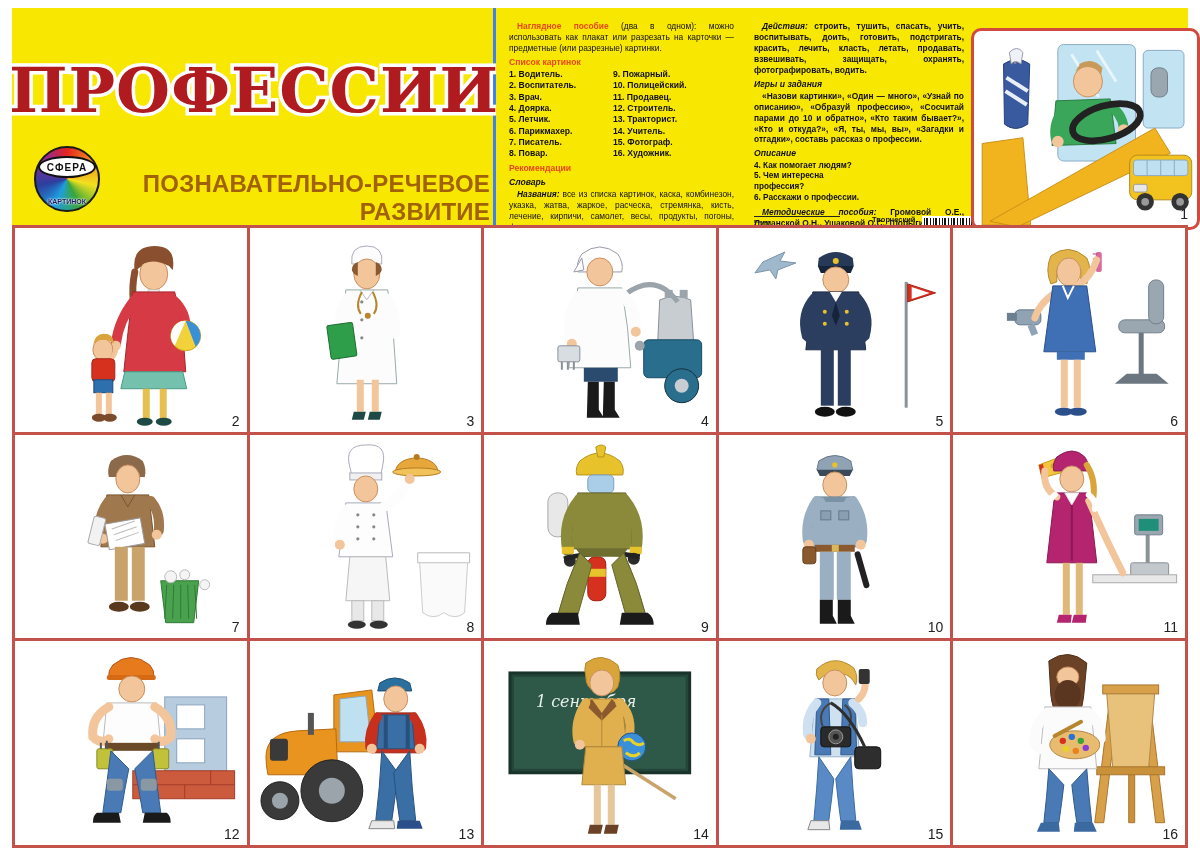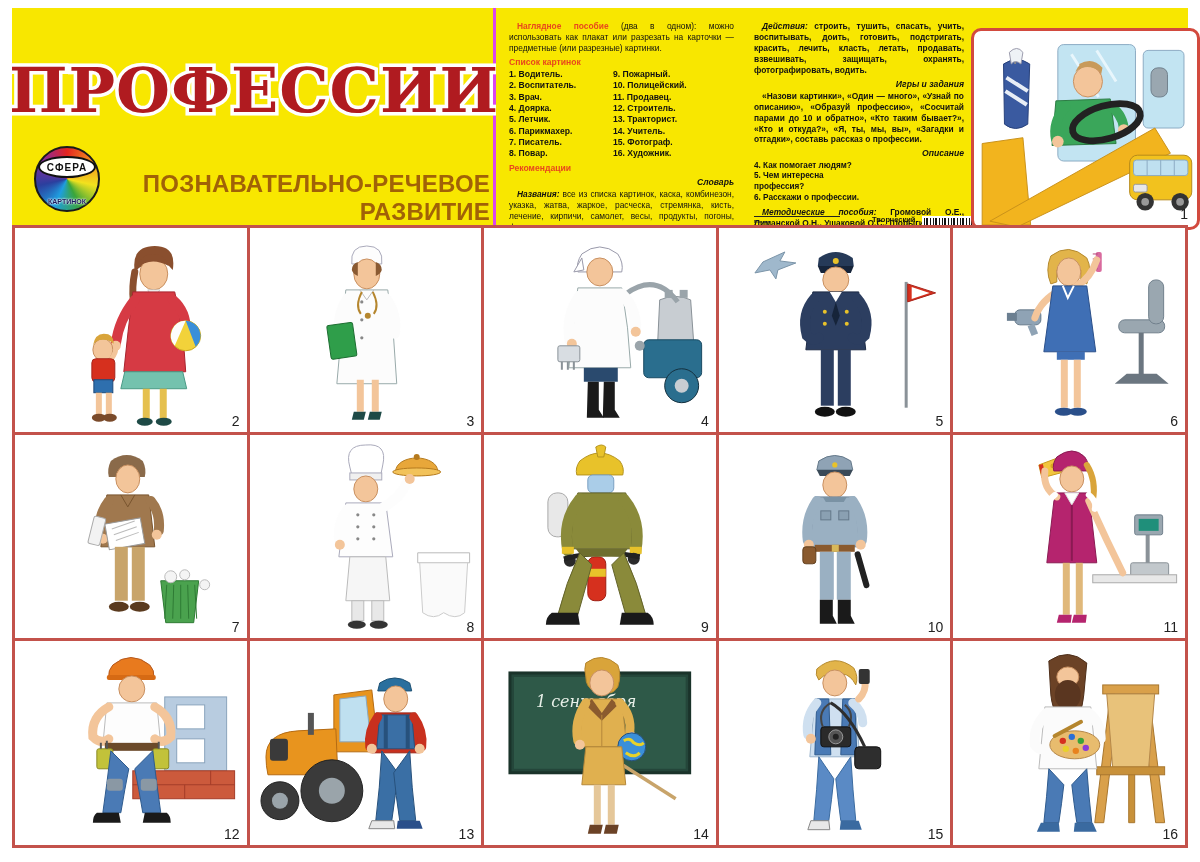--- a/index.html
+++ b/index.html
@@ -2,40 +2,40 @@
 <html><head>
 <meta charset="utf-8">
 <style>
   html,body{margin:0;padding:0;}
   body{
     width:1200px;height:862px;position:relative;background:#ffffff;
     font-family:"Liberation Sans",sans-serif;overflow:hidden;
   }
   
   .top-band{position:absolute;left:12px;top:8px;width:1176px;height:217px;background:#f8e700;}
-  .title-sec{position:absolute;left:0;top:0;width:484px;height:217px;border-right:3px solid #d946ef;box-sizing:border-box;}
+  .title-sec{position:absolute;left:0;top:0;width:484px;height:217px;border-right:3px solid #3b82f6;box-sizing:border-box;}
   .title-svg{position:absolute;left:0;top:28px;}
   .logo{position:absolute;left:22px;top:138px;width:66px;height:66px;}
   .logo-wheel{position:absolute;inset:0;border-radius:50%;border:2px solid #1a1a1a;box-sizing:border-box;
     background:conic-gradient(#e52420,#f28c1e,#f2e21e,#3aa53a,#1e9ee0,#2b3f9e,#8a2b9e,#e52420);}
   .logo-sfera{position:absolute;left:4px;top:10px;width:58px;height:22px;background:#fff;border:2px solid #111;
     border-radius:50%;box-sizing:border-box;display:flex;align-items:center;justify-content:center;
     font-size:10px;font-weight:bold;color:#111;letter-spacing:1px;}
   .logo-kartinok{position:absolute;left:0;bottom:7px;width:100%;text-align:center;font-size:7px;font-weight:bold;
     color:#1a1a5e;text-shadow:0 0 2px #fff,0 0 2px #fff;}
   .subtitle{position:absolute;left:92px;top:162px;width:386px;text-align:right;
     font-size:24px;font-weight:bold;color:#a16207;letter-spacing:.2px;}
   
   .info{position:absolute;top:0;height:248px;box-sizing:border-box;font-size:8.4px;line-height:1.3;color:#111;}
   .info p{margin:0 0 3px 0;text-align:justify;text-indent:8px;}
   .info-mid{left:487px;width:242px;padding:13px 7px 4px 10px;}
   .info-right{left:738px;width:230px;padding:13px 16px 4px 4px;}
   .red-h{color:#e8481c;font-weight:bold;}
   .hdr{margin:3px 0 1px 0;font-size:8.6px;}
-  .bi{font-weight:bold;font-style:italic;text-align:right;}
+  .bi{font-weight:bold;font-style:italic;}
   .list-cols{display:flex;}
   .list-cols ul{list-style:none;margin:0;padding:0;}
   .list-cols ul li{font-weight:bold;font-size:8.6px;line-height:1.32;}
   .col-a{width:104px;}
   .col-b{width:110px;}
   .desc-cols{display:flex;}
   .desc-cols ul{list-style:none;margin:0;padding:0;font-weight:bold;font-size:8.2px;line-height:1.32;}
   .desc-a{width:112px;}
   .desc-b{width:108px;}
   .info .body-b{font-weight:bold;}

